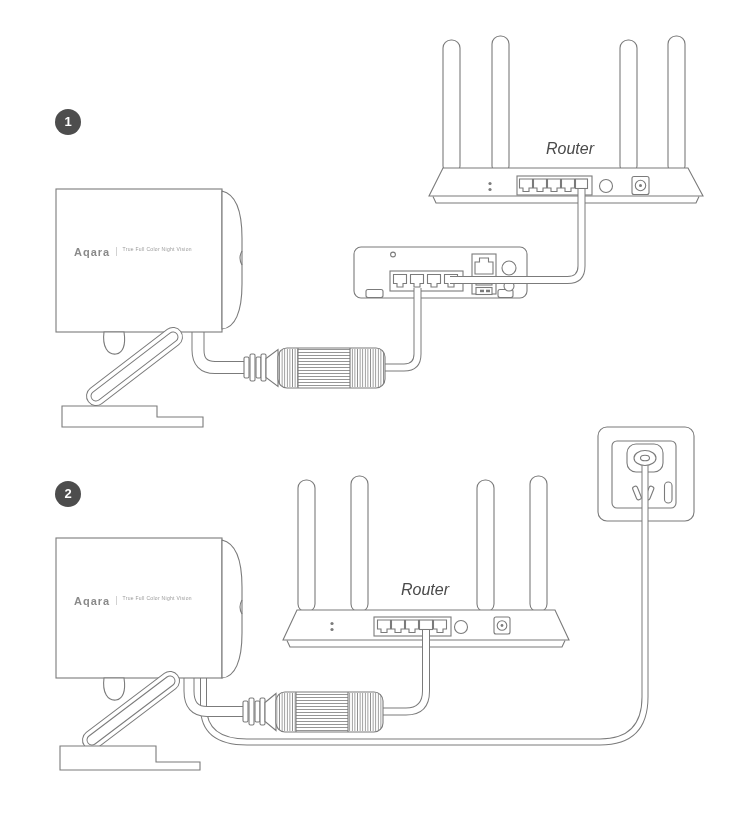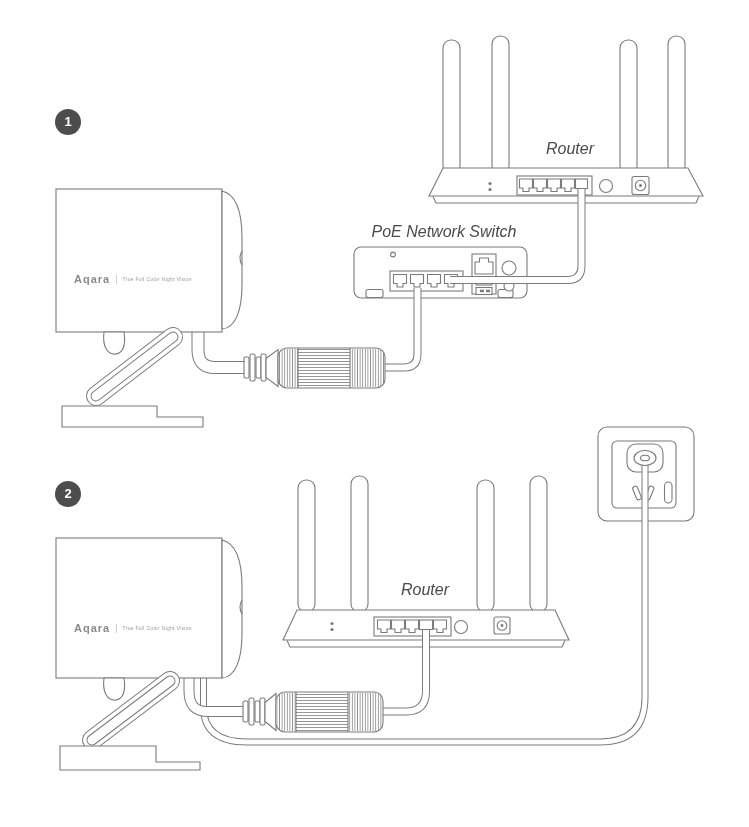--- a/index.html
+++ b/index.html
@@ -23,21 +23,21 @@
   
   .a20g{fill:none;stroke:#7b7b7b;stroke-width:20;stroke-linecap:round;}
   .a18w{fill:none;stroke:#ffffff;stroke-width:18;stroke-linecap:round;}
   .a11g{fill:none;stroke:#7b7b7b;stroke-width:11;stroke-linecap:round;}
   .a9w {fill:none;stroke:#ffffff;stroke-width:9;stroke-linecap:round;}
 
   
   .badge{position:absolute;width:26px;height:26px;border-radius:50%;background:#4d4d4d;
          color:#ffffff;font-size:13px;font-weight:bold;text-align:center;line-height:26px;}
   .lbl{position:absolute;color:#4a4a4a;font-size:16px;text-align:center;white-space:nowrap;font-style:italic;}
-  .logo{position:absolute;display:flex;align-items:center;white-space:nowrap;margin-top:27px;}
+  .logo{position:absolute;display:flex;align-items:flex-start;white-space:nowrap;}
   .logo .brand{color:#8a8a8a;font-size:11px;font-weight:600;letter-spacing:1px;}
   .logo .sep{color:#c4c4c4;font-size:9px;margin:0 5px;}
   .logo .tag{color:#9a9a9a;font-size:5px;letter-spacing:.3px;}
 </style>
 </head>
 <body>
 
 <div class="stage">
 
 <svg width="749" height="827" viewBox="0 0 749 827">
@@ -255,21 +255,20 @@
       <line class="ln" x1="348" y1="692" x2="348" y2="732"></line>
     </g>
     <rect class="ln" x="276" y="692" width="107" height="40" rx="9"></rect>
   </g>
 </svg>
 
   <div class="badge" style="left:55px;top:109px;">1</div>
   <div class="badge" style="left:55px;top:481px;">2</div>
 
   <div class="lbl" style="left:509px;top:140px;width:122px;">Router</div>
-  <div class="lbl" style="left:364px;top:223px;width:160px;">PoE Network Switch</div>
   <div class="lbl" style="left:364px;top:581px;width:122px;">Router</div>
 
   <div class="logo" style="left:74px;top:246px;">
     <span class="brand">Aqara</span>
     <span class="sep">|</span>
     <span class="tag">True Full Color Night Vision</span>
   </div>
   <div class="logo" style="left:74px;top:595px;">
     <span class="brand">Aqara</span>
     <span class="sep">|</span>

